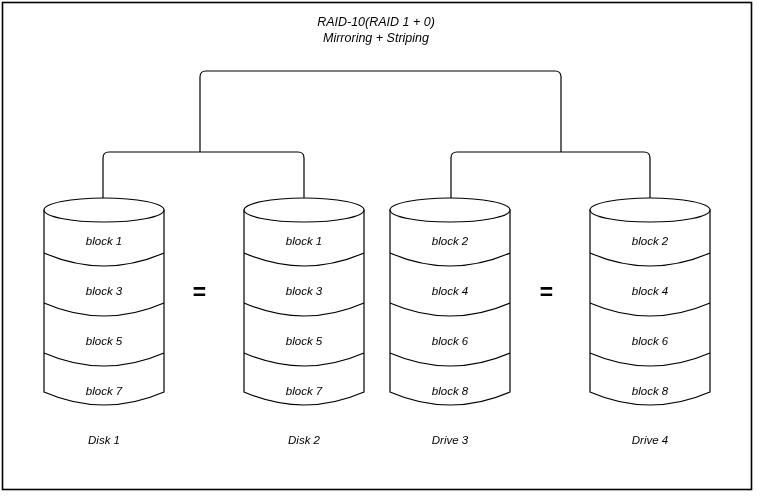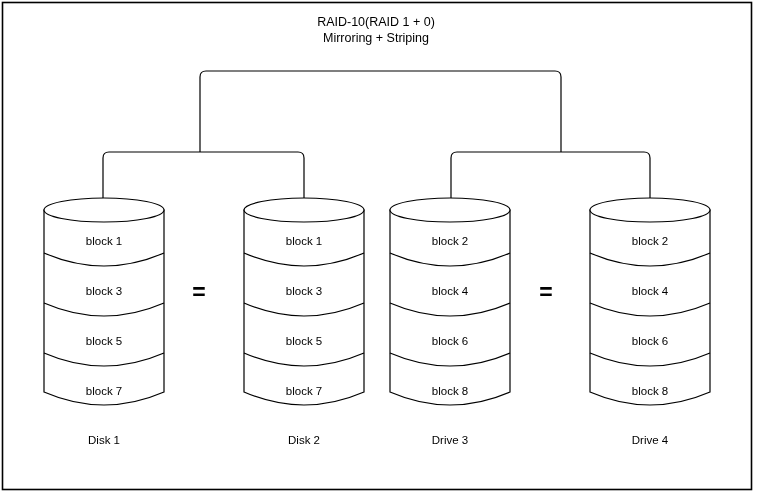--- a/index.html
+++ b/index.html
@@ -9,20 +9,21 @@
   }
   body {
     font-family: "Liberation Sans", sans-serif;
   }
   #canvas {
     position: relative;
     width: 763px;
     height: 502px;
     background: #ffffff;
     overflow: hidden;
+    font-style: italic;
   }
   svg.diagram {
     position: absolute;
     left: 0;
     top: 0;
     width: 763px;
     height: 502px;
   }
   .frame {
     fill: #ffffff;

